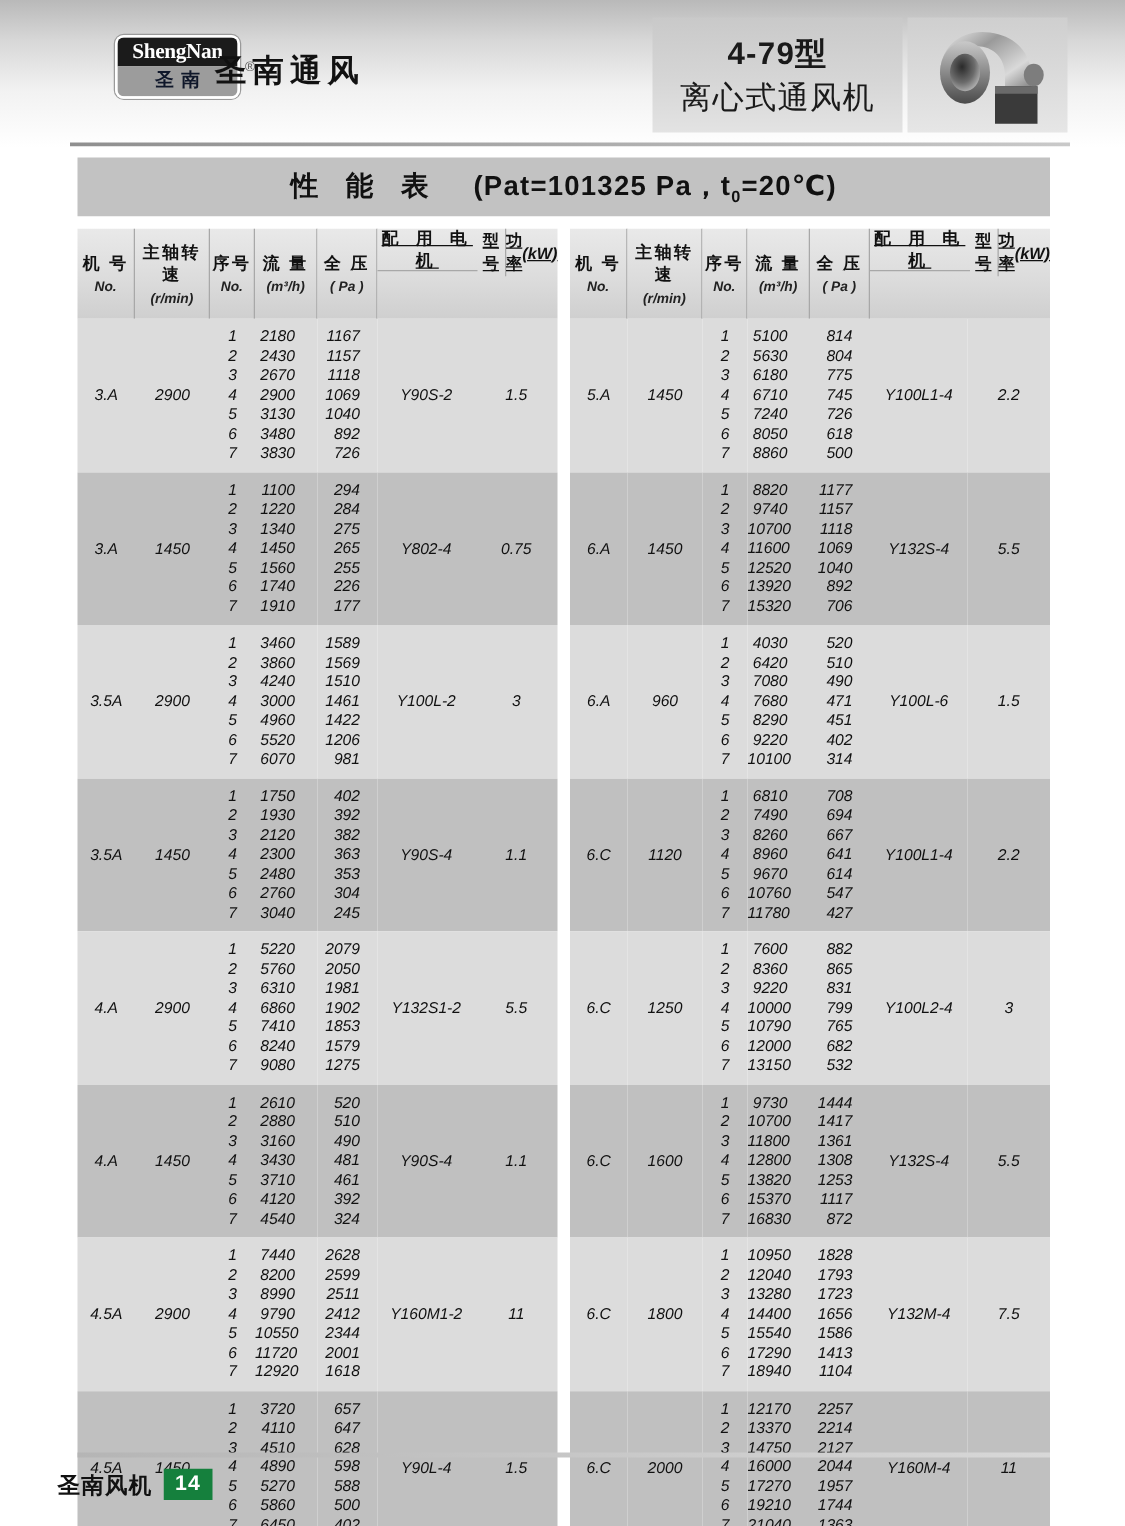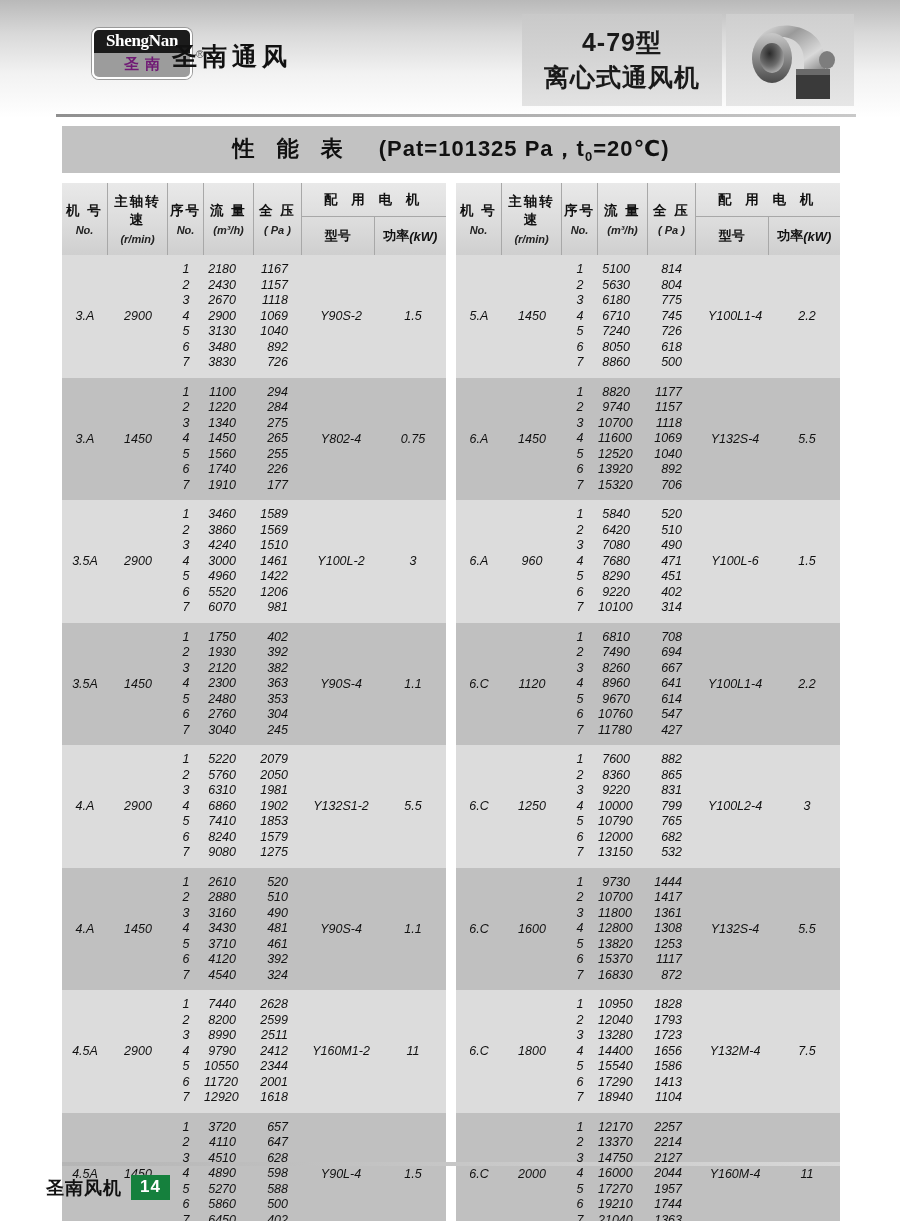--- a/index.html
+++ b/index.html
@@ -20,40 +20,40 @@
   .logo-box {
     width: 100px; border:2px solid #ffffff; border-radius:7px; overflow:hidden;
     box-shadow:0 0 0 1px #9a9a9a;
   }
   .logo-en {
     background:#1b1b1b; color:#ffffff; text-align:center;
     font-family:"Liberation Serif","DejaVu Serif",serif;
     font-weight:bold; font-size:17px; letter-spacing:-0.3px; padding:1px 0 2px;
   }
   .logo-cn {
-    background:#9c9c9c; color:#701a75; text-align:center;
+    background:#9c9c9c; color:#0f172a; text-align:center;
     font-weight:bold; font-size:15px; padding:2px 0 3px; letter-spacing:6px;
     text-indent:6px;
   }
   .logo-r { position:absolute; left:104px; top:20px; font-size:11px; color:#555; }
 
   .brand-title {
     position:absolute; left:172px; top:40px;
     font-size:25px; font-weight:bold; letter-spacing:5px; color:#111;
     font-family:"DejaVu Sans","Liberation Sans",sans-serif;
   }
 
   .model-block {
     position:absolute; right:178px; top:14px; width:200px; height:92px;
     background:linear-gradient(to bottom,#c9c9c9 0%,#d6d6d6 55%,#e3e3e3 100%);
     display:flex; flex-direction:column; align-items:center; justify-content:center;
     gap:2px;
   }
   .model-line1 { font-size:25px; font-weight:600; color:#1a1a1a; letter-spacing:1px; }
-  .model-line2 { font-size:25px; font-weight:700; color:#1a1a1a; letter-spacing:1px; }
+  .model-line2 { font-size:25px; font-weight:400; color:#1a1a1a; letter-spacing:1px; }
 
   .fan-img {
     position:absolute; right:46px; top:14px; width:128px; height:92px;
     background:linear-gradient(to bottom,#cfcfcf,#e6e6e6);
     overflow:hidden;
   }
 
   .head-rule { position:absolute; left:56px; right:44px; top:114px; height:3px;
     background:linear-gradient(to right,#8f8f8f,#c9c9c9); }
 
@@ -82,21 +82,21 @@
     text-align:center; color:#111; vertical-align:middle;
   }
   .hz { padding:0; }
   .hcell {
     height:72px; display:flex; flex-direction:column;
     align-items:center; justify-content:center; gap:4px;
     border-right:1px solid #a8a8a8;
   }
   .hcn { font-size:13.5px; font-weight:bold; letter-spacing:2px; }
   .hen { font-size:11px; font-style:italic; font-weight:bold; color:#222; }
-  .motor-group { height:72px; display:flex; flex-direction:column; }
+  .motor-group { height:72px; display:flex; flex-direction:row;text-decoration:underline; }
   .motor-top {
     height:34px; display:flex; align-items:center; justify-content:center;
     font-size:13.5px; font-weight:bold; letter-spacing:5px;
     border-bottom:1px solid #a8a8a8;
   }
   .motor-bot { height:38px; display:flex; }
   .motor-bot > div {
     flex:1; display:flex; align-items:center; justify-content:center;
     font-size:13px; font-weight:bold;
   }
@@ -708,21 +708,21 @@
                   <div class="r ">2</div>
                   <div class="r ">3</div>
                   <div class="r ">4</div>
                   <div class="r ">5</div>
                   <div class="r ">6</div>
                   <div class="r ">7</div>
                 </div>
               </td>
               <td class="rowsgrid">
                 <div class="series">
-                  <div class="r numcol-mid">5840</div>
+                  <div class="r numcol-mid">4030</div>
                   <div class="r numcol-mid">6420</div>
                   <div class="r numcol-mid">7080</div>
                   <div class="r numcol-mid">7680</div>
                   <div class="r numcol-mid">8290</div>
                   <div class="r numcol-mid">9220</div>
                   <div class="r numcol-mid">10100</div>
                 </div>
               </td>
               <td class="rowsgrid">
                 <div class="series">

